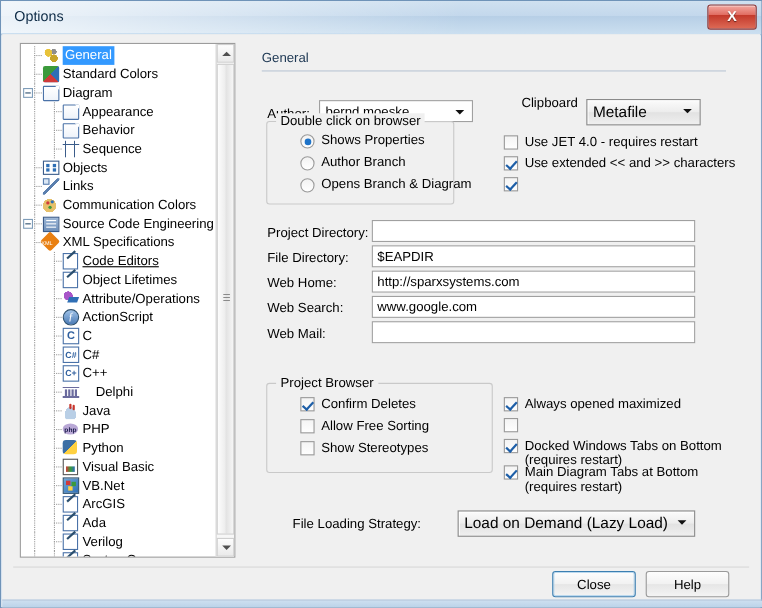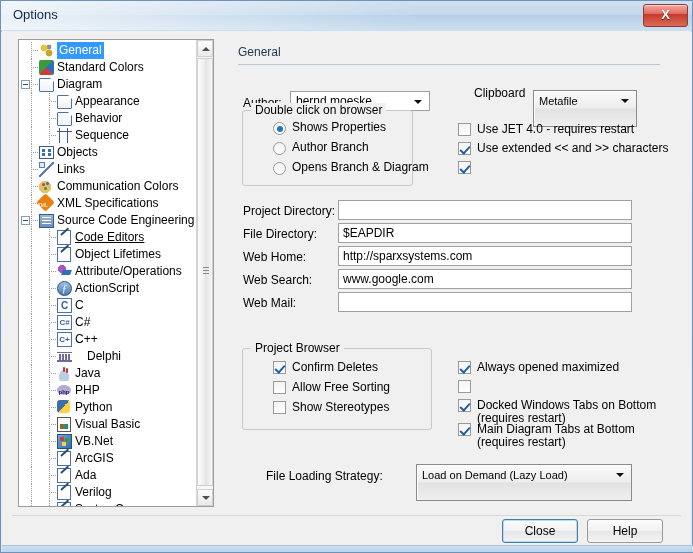--- a/index.html
+++ b/index.html
@@ -196,25 +196,25 @@
     position:absolute;height:20px;box-sizing:border-box;
     border:1px solid #a0a0a0;background:#fff;font-size:12px;color:#000;
     line-height:19px;padding-left:5px;cursor:pointer;
   }
   .combo-flat .carat,.combo-3d .carat{
     position:absolute;right:7px;top:8px;width:0;height:0;
     border-left:4px solid transparent;border-right:4px solid transparent;
     border-top:4px solid #111;
   }
   .combo-3d{
-    position:absolute;height:37px;box-sizing:border-box;
+    position:absolute;height:24px;box-sizing:border-box;
     border:1px solid #8a8a8a;
     background:linear-gradient(to bottom,#fbfbfb 0%,#ededed 48%,#e2e2e2 52%,#efefef 100%);
     box-shadow:inset 1px 1px 0 #ffffff;
-    font-size:11px;color:#000;line-height:20px;padding-left:5px;cursor:pointer;
+    font-size:14px;color:#000;line-height:20px;padding-left:5px;cursor:pointer;
   }
   .group{
     position:absolute;box-sizing:border-box;
     border:1px solid #c9c9c9;border-radius:3px;
   }
   .group > .gtitle{
     position:absolute;left:8px;top:-8px;background:#f0f0f0;padding:0 4px;
     font-size:12px;color:#000;white-space:nowrap;
   }
   .radio{position:absolute;width:13px;height:13px;border-radius:50%;
@@ -303,28 +303,28 @@
             <div class="ic ico-link" style="left: 20px;"></div>
             <span class="lbl" style="left: 38px;">Links</span>
           </div>
           <div class="node">
             <div class="guide tee" style="left: 6px;"></div>
             <div class="ic ico-palette" style="left: 20px;"></div>
             <span class="lbl" style="left: 38px;">Communication Colors</span>
           </div>
           <div class="node">
             <div class="guide tee" style="left: 6px;"></div>
-            <div class="ic ico-xml" style="left: 20px;"></div>
-            <span class="lbl" style="left: 38px;">XML Specifications</span>
-          </div>
-          <div class="node">
-            <div class="guide tee" style="left: 6px;"></div>
             <div class="expander" style="left: 2px;"></div>
             <div class="ic ico-stack" style="left: 20px;"></div>
             <span class="lbl" style="left: 38px;">Source Code Engineering</span>
+          </div>
+          <div class="node">
+            <div class="guide tee" style="left: 6px;"></div>
+            <div class="ic ico-xml" style="left: 20px;"></div>
+            <span class="lbl" style="left: 38px;">XML Specifications</span>
           </div>
           <div class="node">
             <div class="guide" style="left: 6px;"></div>
             <div class="guide tee" style="left: 24px;"></div>
             <div class="ic ico-pencil" style="left: 38px;"></div>
             <span class="lbl" style="left: 56px; text-decoration: underline;">Code Editors</span>
           </div>
           <div class="node">
             <div class="guide" style="left: 6px;"></div>
             <div class="guide tee" style="left: 24px;"></div>
@@ -478,21 +478,21 @@
 
       <div class="lbl" style="left:13px;top:211px;">Web Home:</div>
       <div class="txt" style="left:108px;top:207px;width:294px;">http://sparxsystems.com</div>
 
       <div class="lbl" style="left:13px;top:234px;">Web Search:</div>
       <div class="txt" style="left:108px;top:230px;width:294px;">www.google.com</div>
 
       <div class="lbl" style="left:13px;top:257px;">Web Mail:</div>
       <div class="txt" style="left:108px;top:253px;width:294px;"></div>
 
-      <div class="group" style="left:12px;top:309px;width:190px;height:82px;">
+      <div class="group" style="left:12px;top:309px;width:206px;height:82px;">
         <div class="gtitle">Project Browser</div>
         <div class="cb on" style="left:30px;top:12px;"></div>
         <div class="cbrow" style="left:49px;top:11px;">Confirm Deletes</div>
         <div class="cb" style="left:30px;top:32px;"></div>
         <div class="cbrow" style="left:49px;top:31px;">Allow Free Sorting</div>
         <div class="cb" style="left:30px;top:52px;"></div>
         <div class="cbrow" style="left:49px;top:51px;text-align:center;">Show Stereotypes</div>
       </div>
 
       <div class="cb on" style="left:228px;top:322px;"></div>

